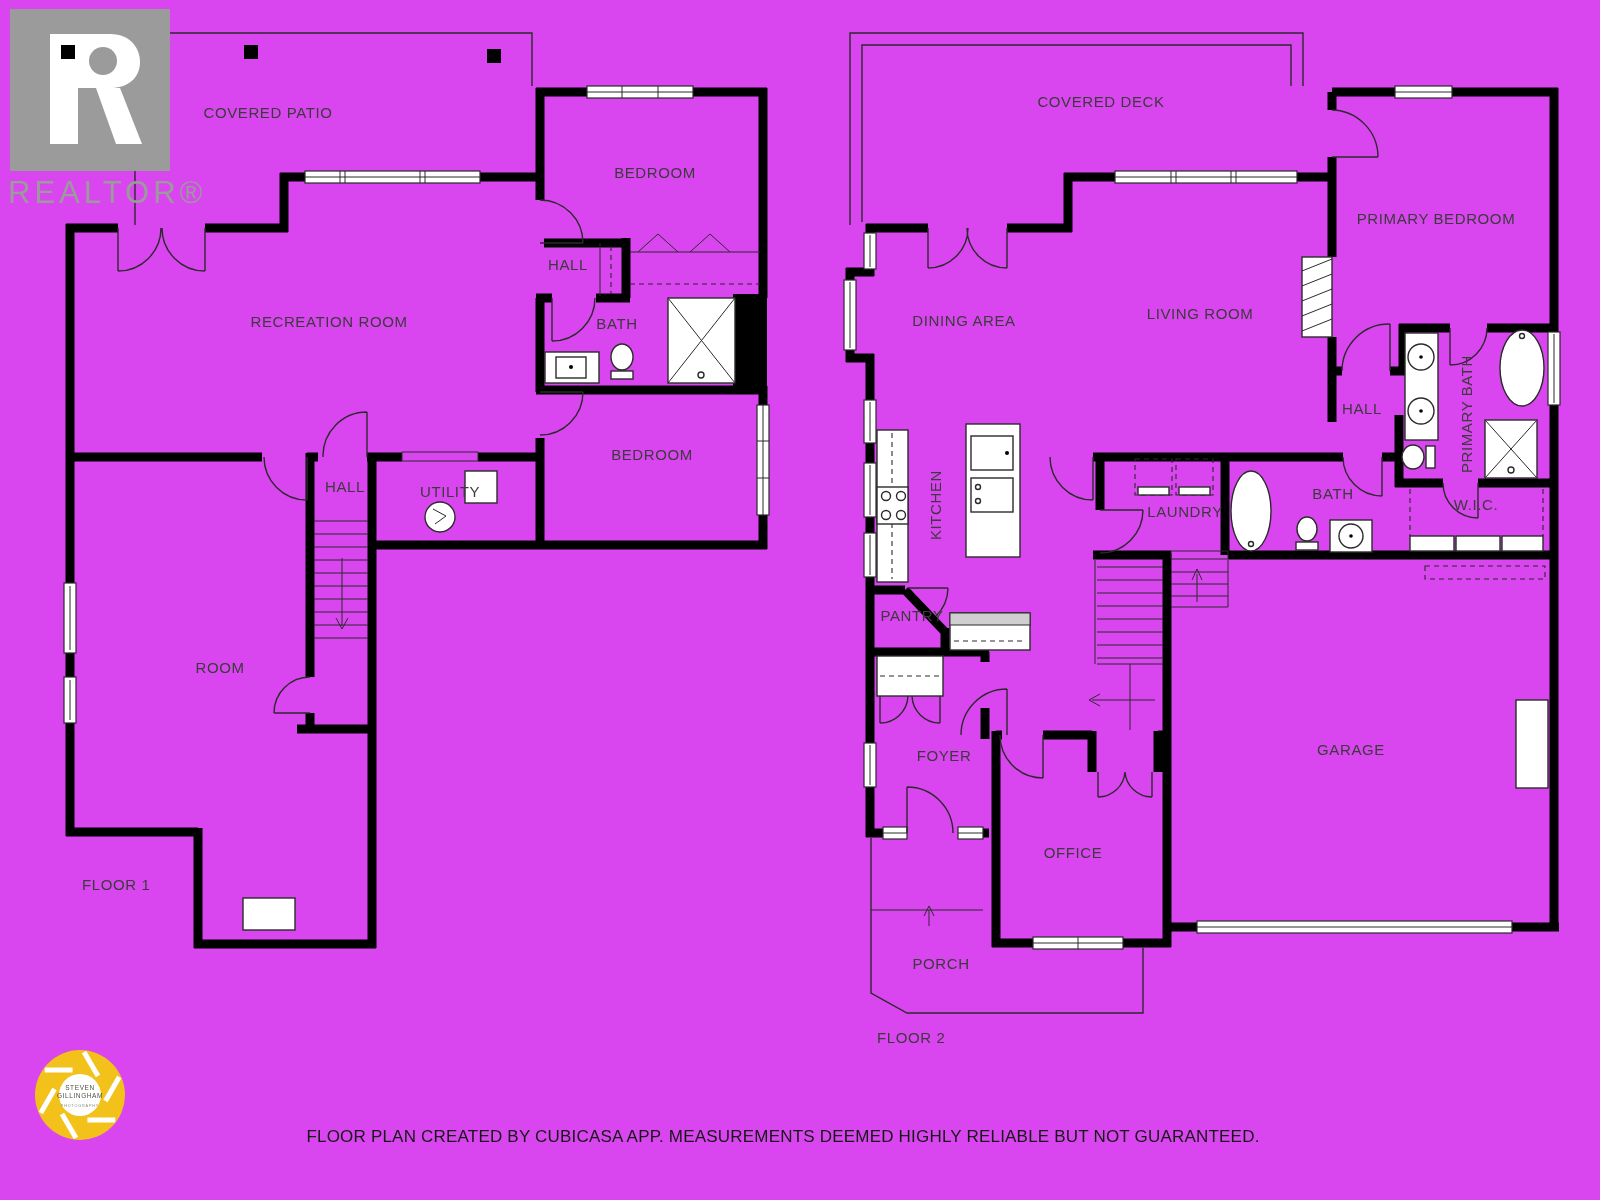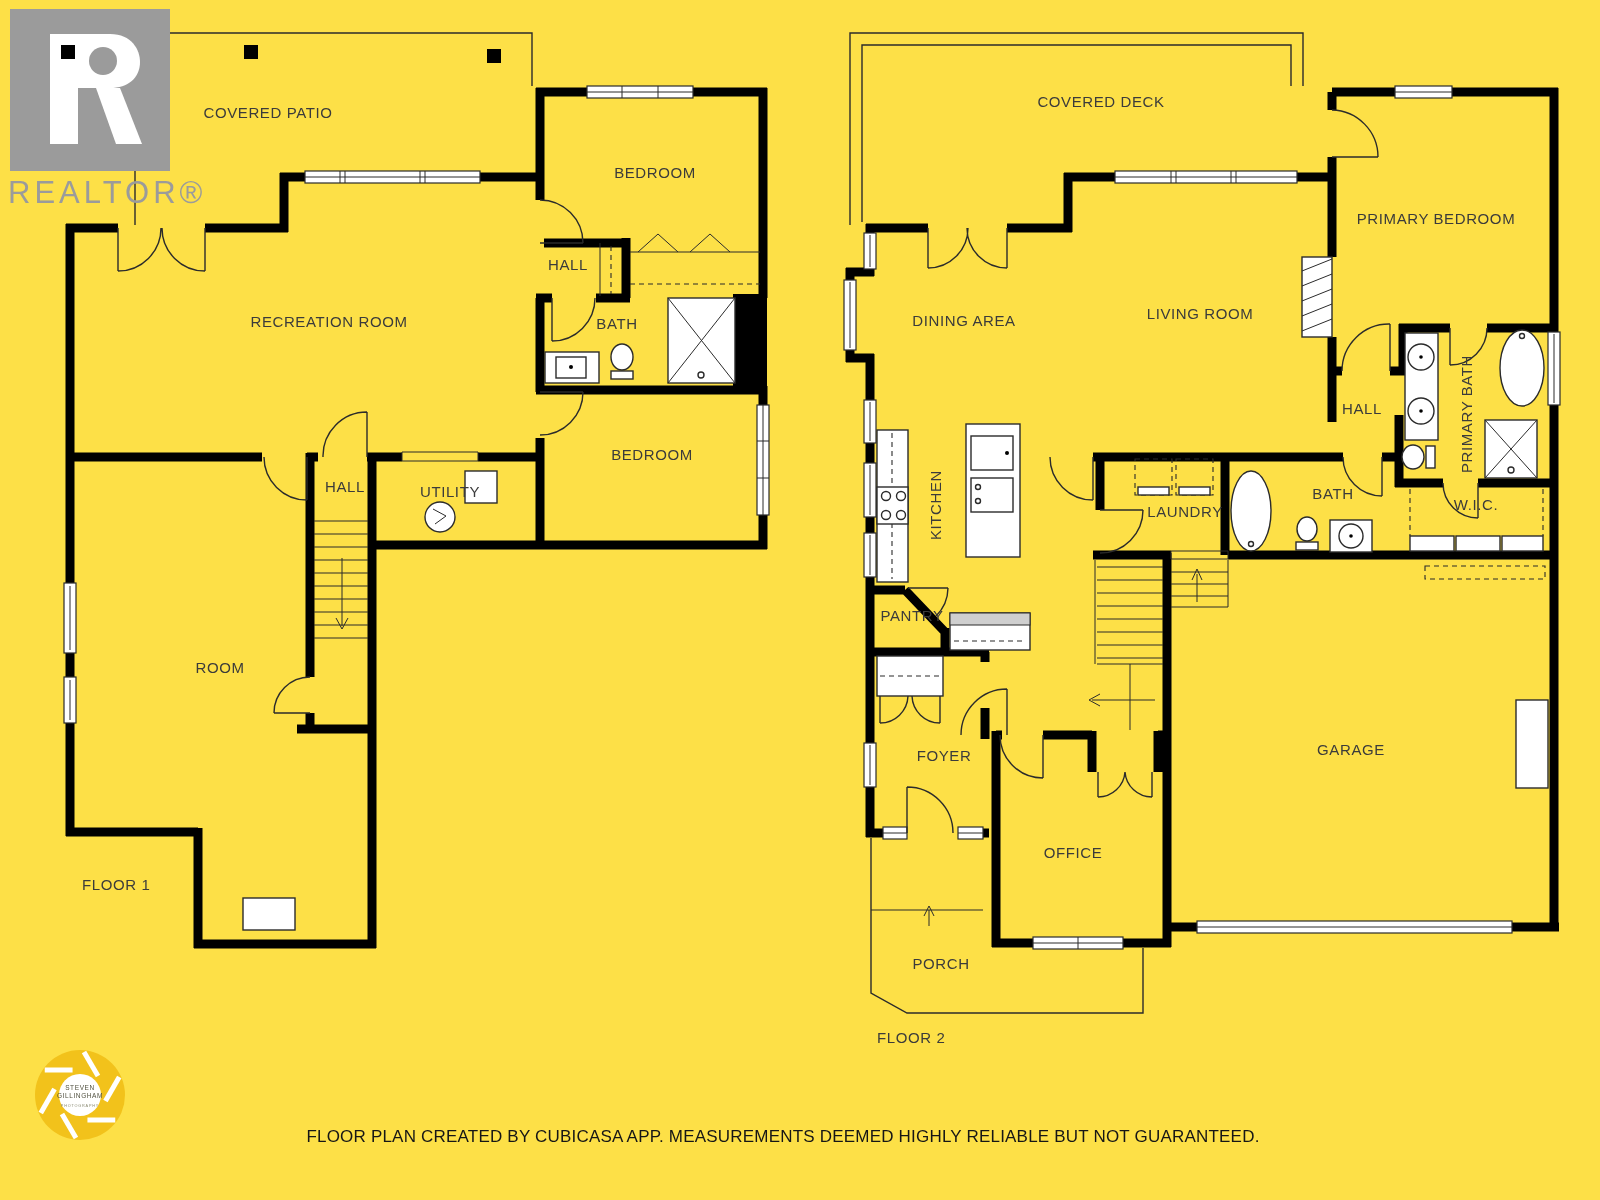--- a/index.html
+++ b/index.html
@@ -1,16 +1,16 @@
 <!DOCTYPE html>
 <html><head>
 <meta charset="utf-8">
 <style>
   html,body{margin:0;padding:0;background:#fff;}
-  .canvas{position:relative;width:1600px;height:1200px;background:#fde047;overflow:hidden;
+  .canvas{position:relative;width:1600px;height:1200px;background:#d946ef;overflow:hidden;
           font-family:"Liberation Sans",sans-serif;}
   svg{display:block;}
   .wall{stroke:#000;stroke-width:9;fill:none;}
   .tn{stroke:#2b2b2b;stroke-width:1.4;fill:none;}
   .tn2{stroke:#2b2b2b;stroke-width:1;fill:none;}
   .dsh{stroke:#2b2b2b;stroke-width:1.1;fill:none;stroke-dasharray:5 4;}
   .win{fill:#fff;stroke:#2b2b2b;stroke-width:1.2;}
   .fx{fill:#fff;stroke:#2b2b2b;stroke-width:1.4;}
   .gry{fill:#cfcfcf;stroke:#2b2b2b;stroke-width:1;}
   .blk{fill:#000;}

